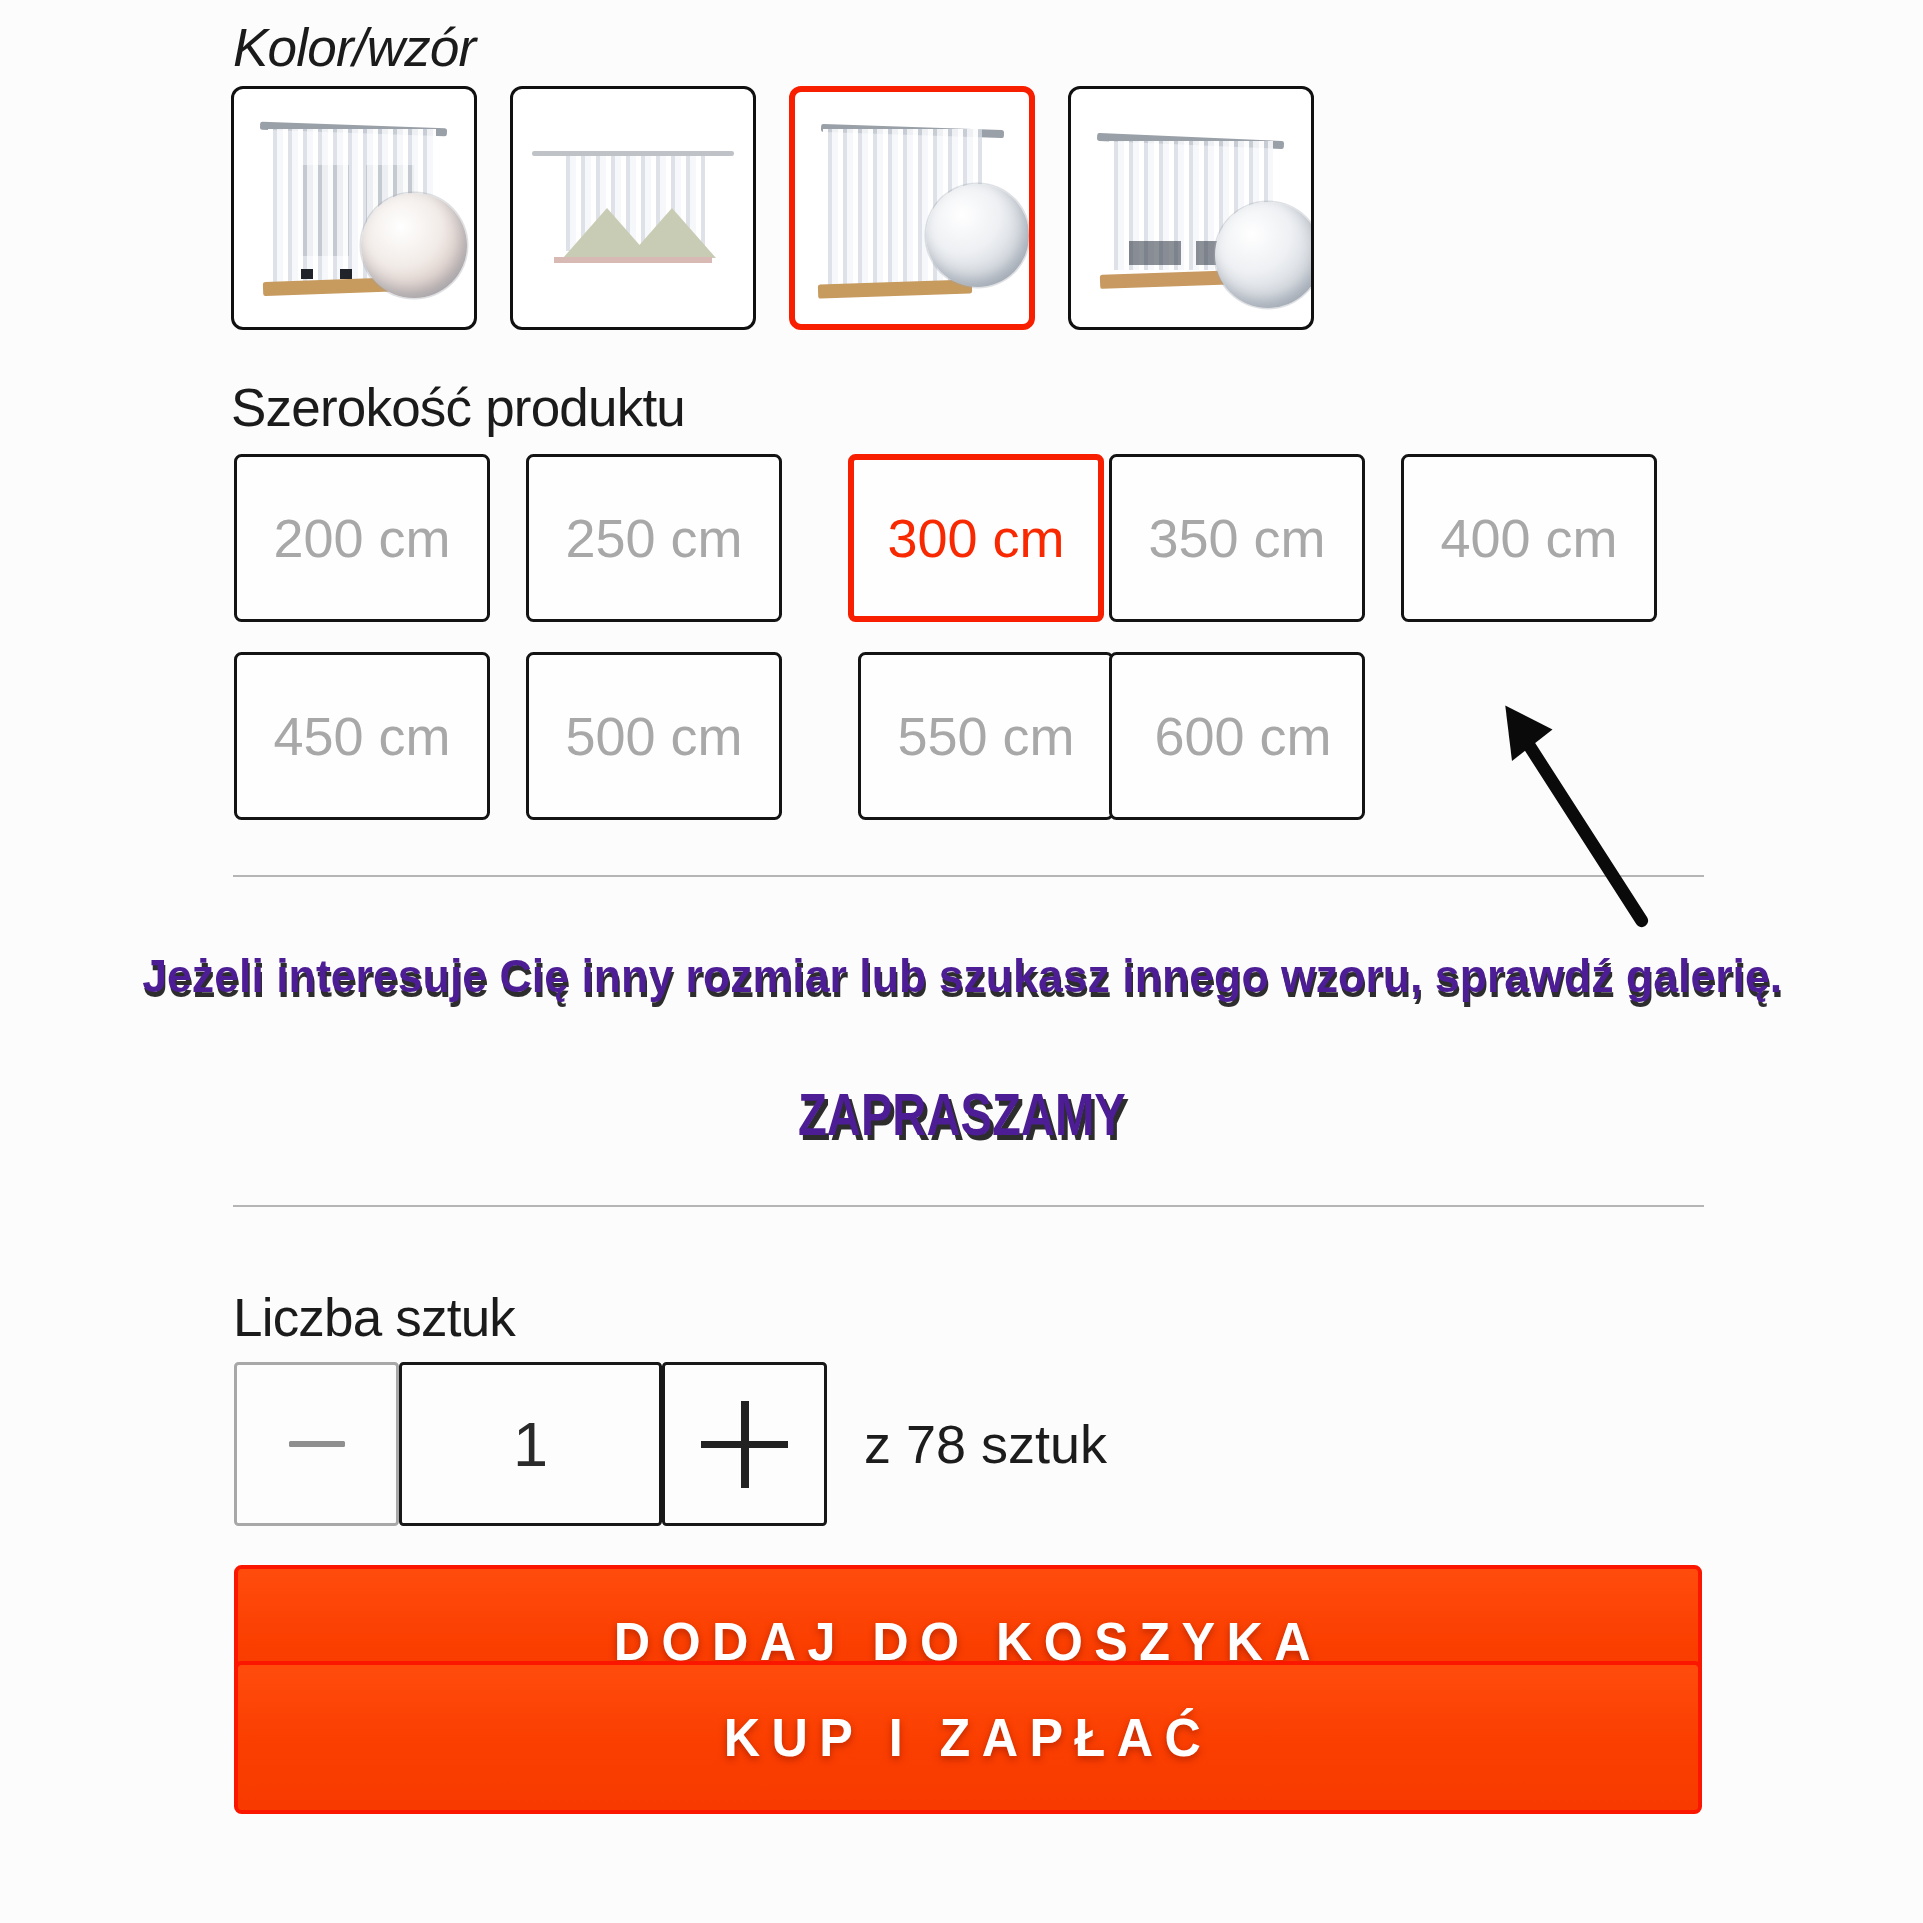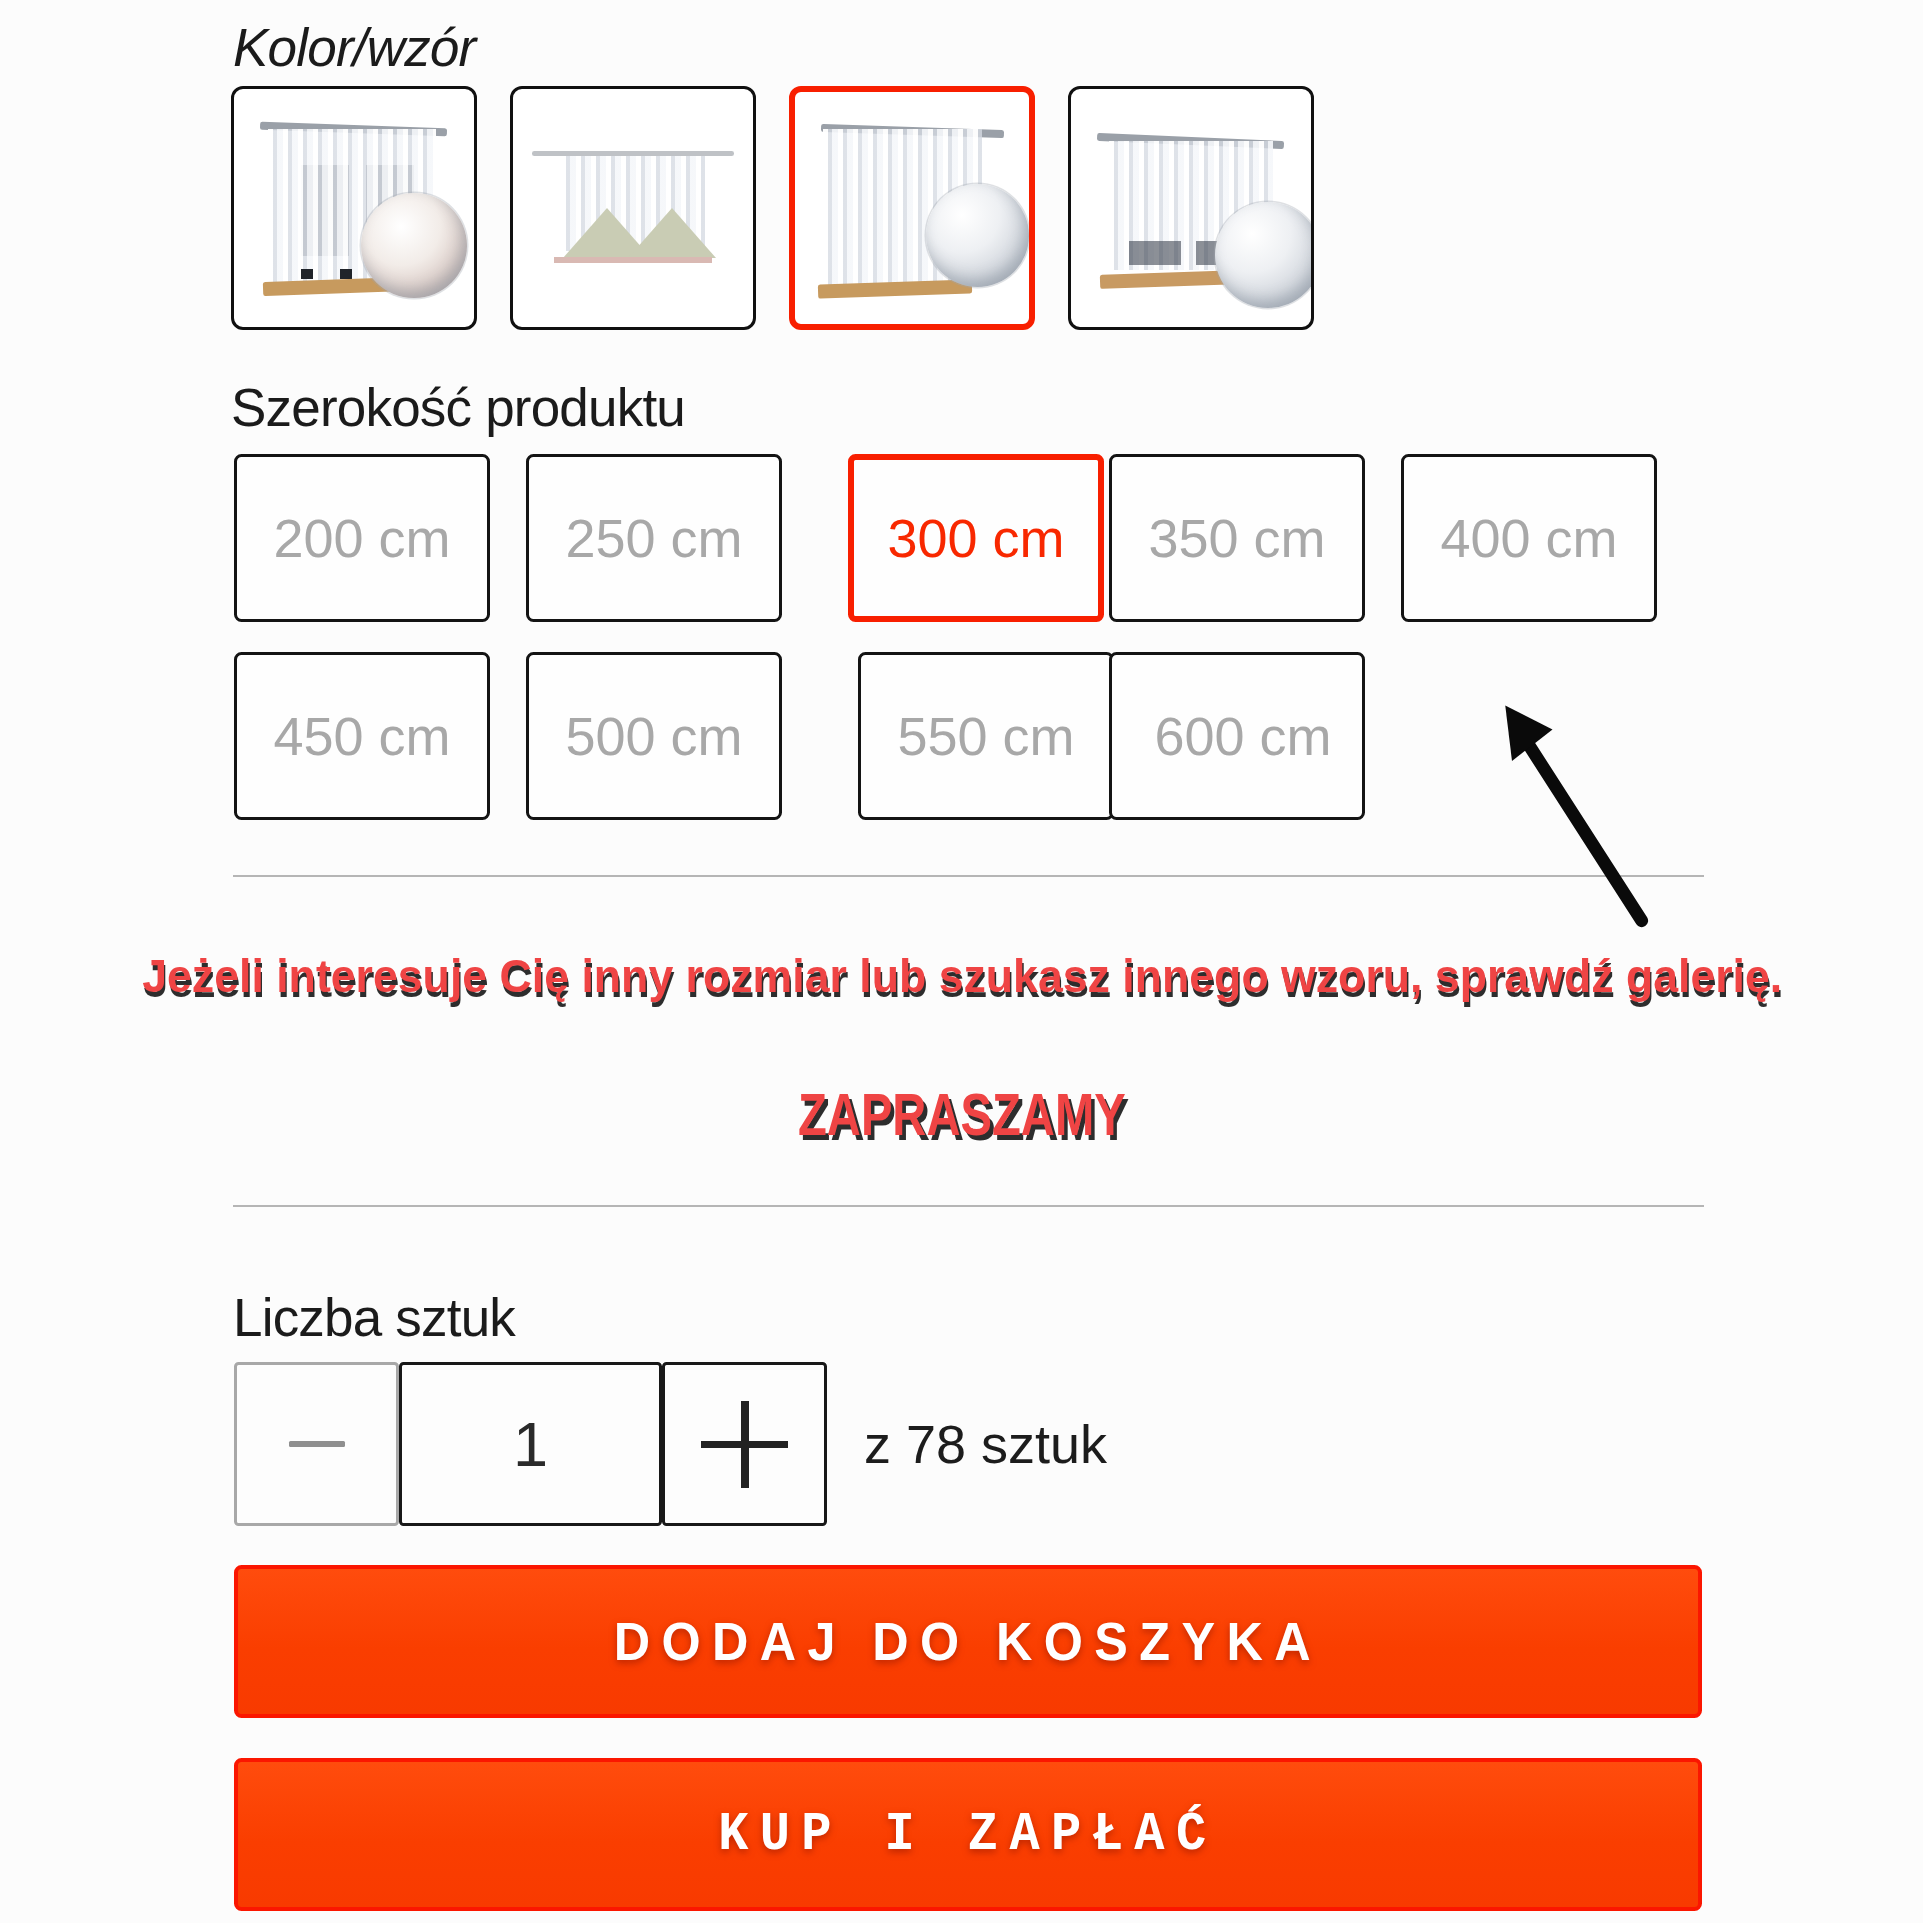--- a/index.html
+++ b/index.html
@@ -53,21 +53,21 @@
     display: flex; align-items: center; justify-content: center;
     font-size: 54px; color: #a8a8a8; cursor: pointer; white-space: nowrap;
   }
   .size-btn.selected { border: 6.8px solid #f81f00; color: #f82800; }
 
   .divider { position: absolute; left: 233px; width: 1471px; height: 2.3px; background: #b5b5b5; }
 
   
   .promo {
     position: absolute; left: 0; width: 1924px; text-align: center;
-    font-weight: 700; color: #ef4444; white-space: nowrap;
+    font-weight: 700; color: #4c1d95; white-space: nowrap;
   }
   .promo .squeeze { display: inline-block; transform: scaleX(0.95); transform-origin: center; }
   #promo-line1 { top: 948px; font-size: 47px; text-shadow: 1.5px 4.5px 0 rgba(22,22,22,0.9); }
   #promo-line2 { top: 1081px; font-size: 59px; text-shadow: 4.5px 5.3px 0 rgba(22,22,22,0.9); }
   #promo-line2 .squeeze { transform: scaleX(0.8); }
 
   
   .qty-cell {
     position: absolute; top: 1362px; height: 164px; background: #fdfdfd;
     display: flex; align-items: center; justify-content: center; border-radius: 4.5px;
@@ -88,21 +88,21 @@
   .cta {
     position: absolute; left: 234px; width: 1468px; height: 153px;
     background: linear-gradient(180deg, #ff4c0d 0%, #fa3e00 55%, #f83a00 100%);
     border: 4.5px solid #fb1600; border-radius: 7.5px;
     display: flex; align-items: center; justify-content: center;
     color: #ffffff; font-size: 53px; font-weight: 700; letter-spacing: 12px;
     text-shadow: 0 3px 7.5px rgba(140,20,0,0.55); cursor: pointer; white-space: nowrap;
   }
   .cta .squeeze { display: inline-block; transform: scaleX(0.95); }
   #cta-add { top: 1565px; }
-  #cta-buy { top: 1758px; font-family: Liberation Mono, monospace; }
+  #cta-buy { top: 1661px; }
 
   #arrow-svg { position: absolute; left: 1473px; top: 684px; }
 </style>
 </head>
 <body>
 
 <div id="stage">
 
   <div class="section-label" style="left:233px; top:16.5px;font-style:italic;">Kolor/wzór</div>
 

